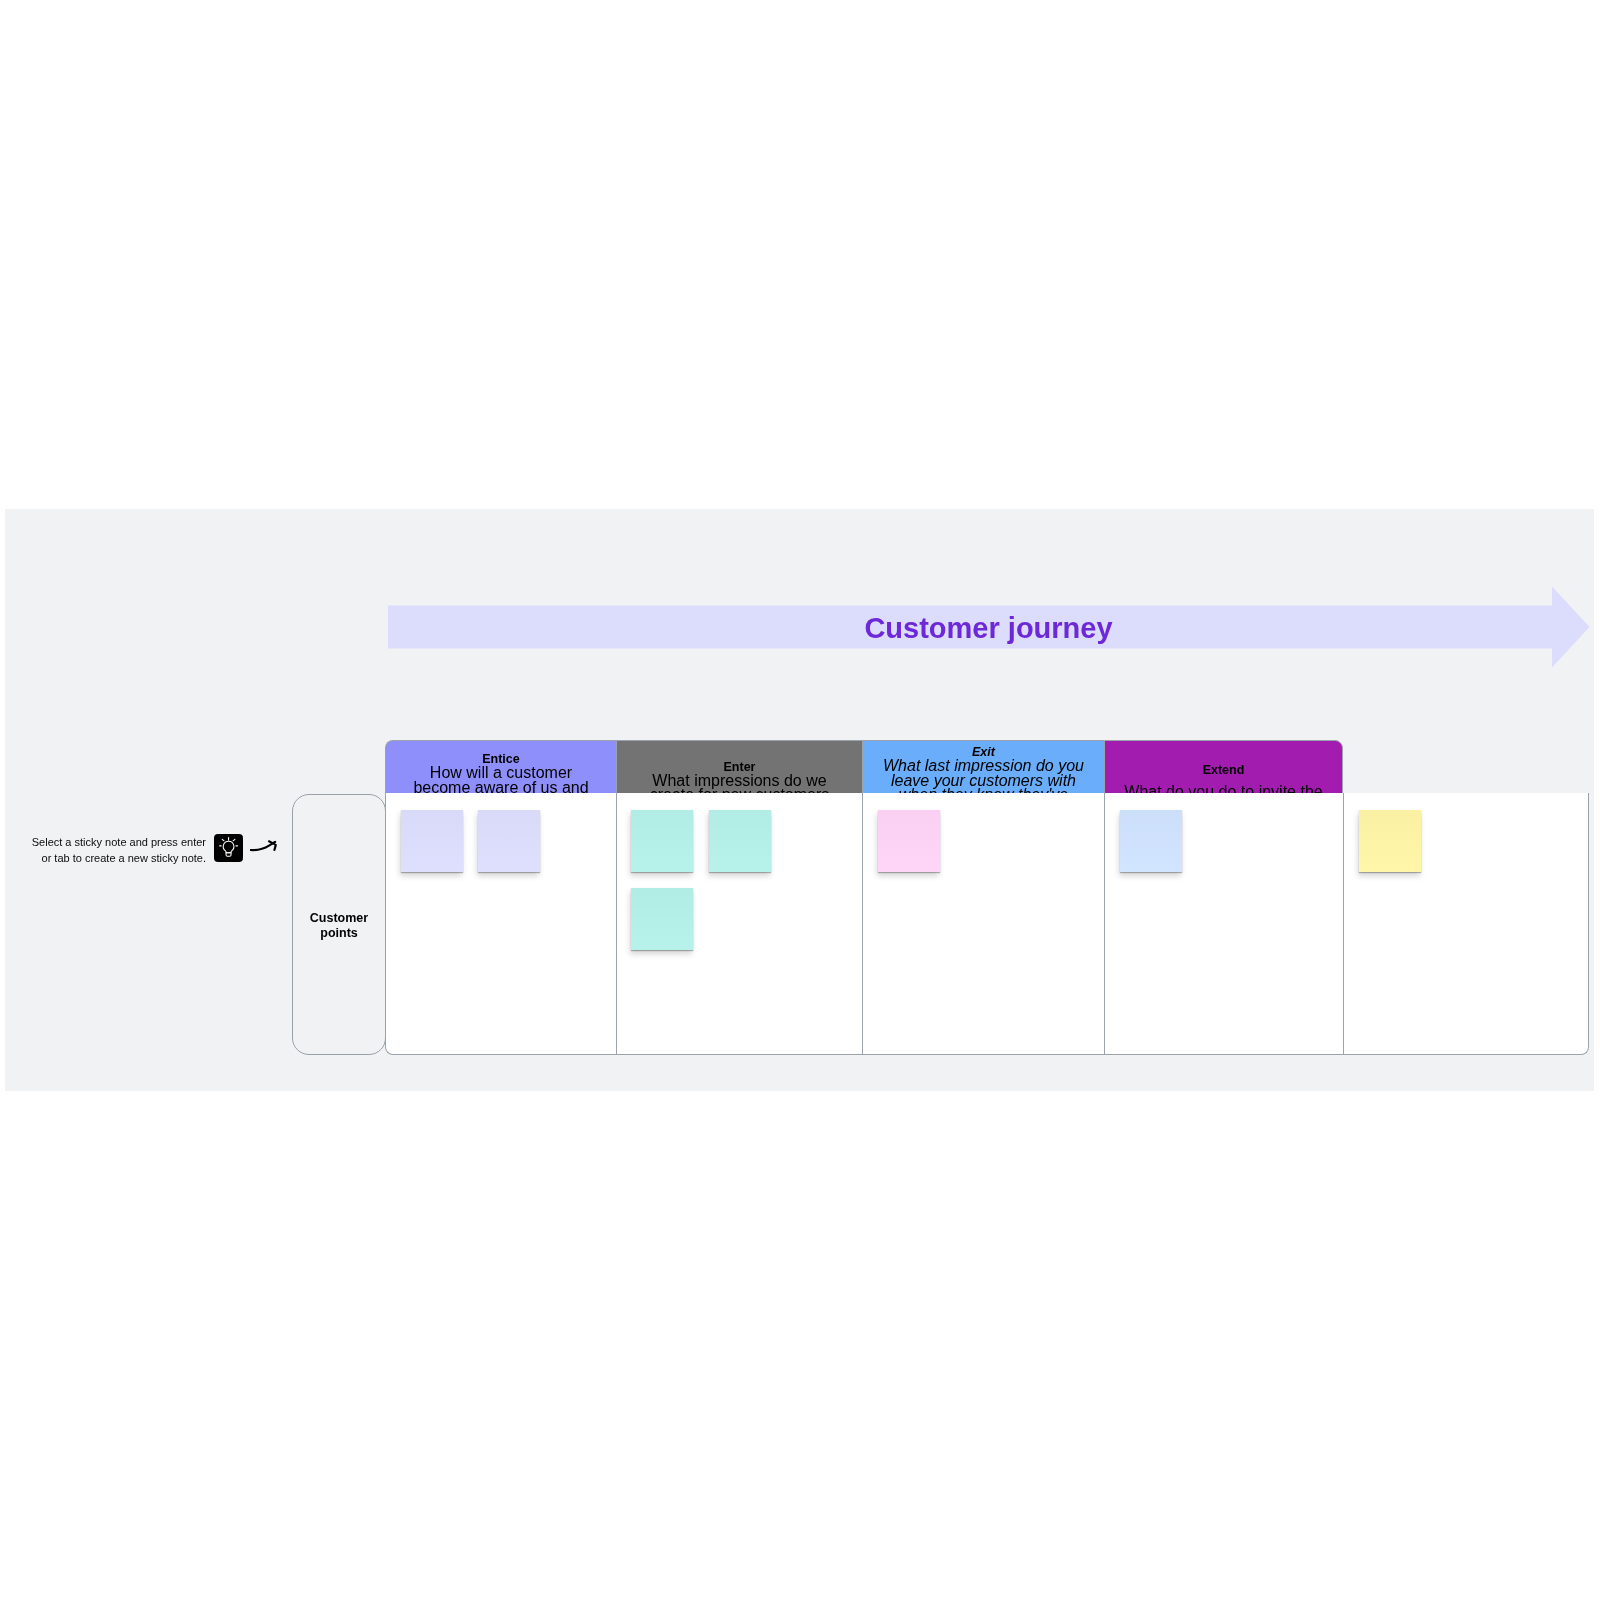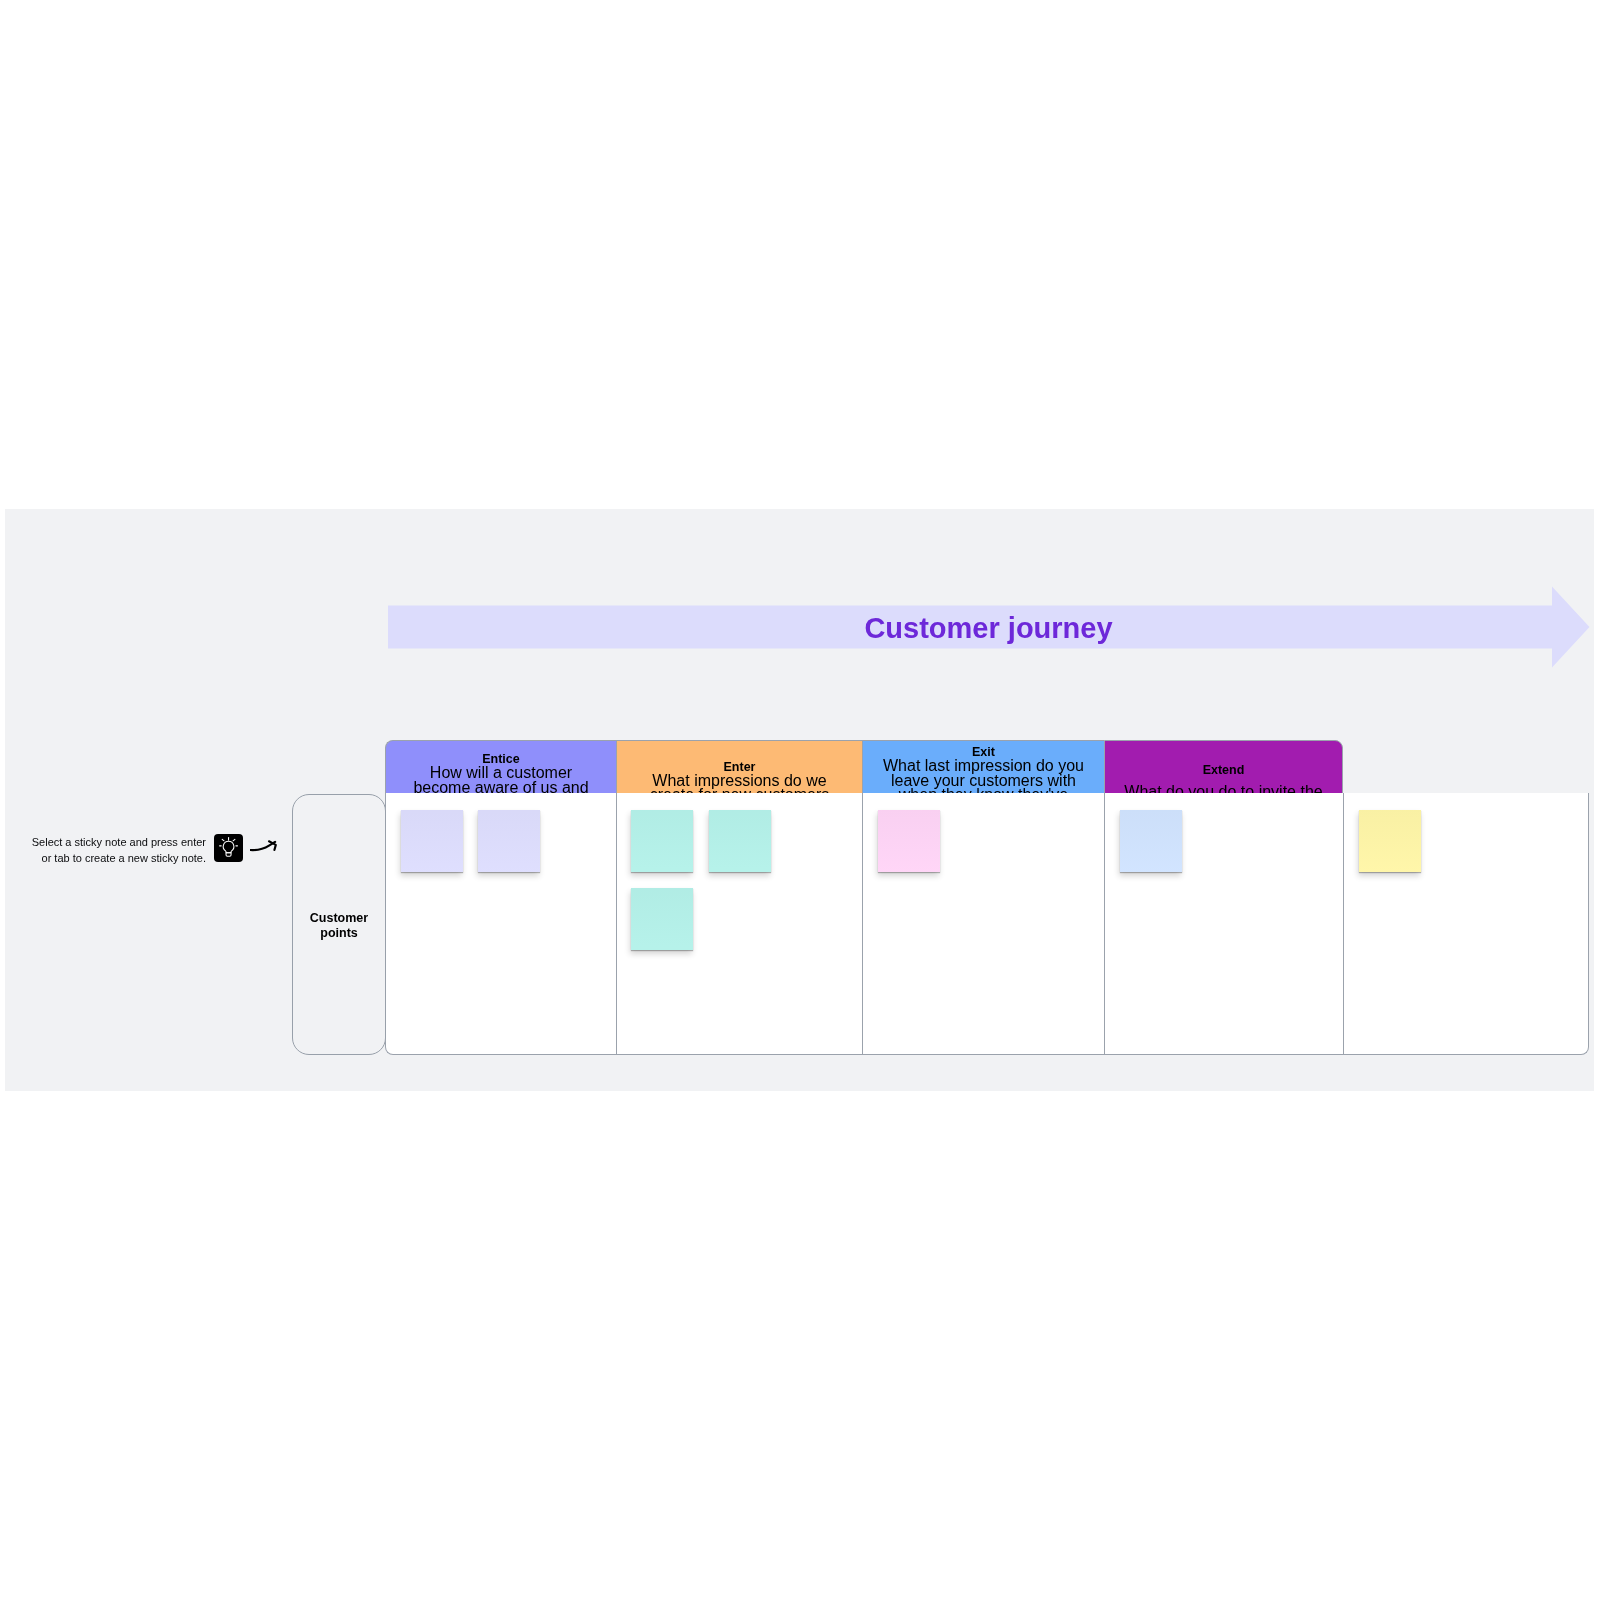--- a/index.html
+++ b/index.html
@@ -64,25 +64,25 @@
 <svg class="banner" viewBox="0 0 1202 82" preserveAspectRatio="none">
   <path d="M0 19.5 H1164 V0.5 L1201.5 41 L1164 81.5 V62.5 H0 Z" fill="#dcdcfc"></path>
 </svg>
 <div class="banner-title">Customer journey</div>
 
 <div class="thead">
     <div class="th" style="background: rgb(143, 143, 251);">
       <div class="th-title">Entice</div>
       <div class="th-desc">How will a customer become aware of us and what will trigger their interest?</div>
     </div>
-    <div class="th" style="background: #fdba74;">
+    <div class="th" style="background: #737373;">
       <div class="th-title">Enter</div>
       <div class="th-desc">What impressions do we create for new customers when they come to visit?</div>
     </div>
-    <div class="th" style="background: rgb(106, 173, 251);">
+    <div class="th" style="background: rgb(106, 173, 251); font-style: italic;">
       <div class="th-title">Exit</div>
       <div class="th-desc">What last impression do you leave your customers with when they know they've reached the end of the experience?</div>
     </div>
     <div class="th" style="background: #a21caf; gap: 8px;">
       <div class="th-title">Extend</div>
       <div class="th-desc">What do you do to invite the journey back?</div>
     </div>
   </div>
 <div class="tbody">
     <div class="td"></div>

